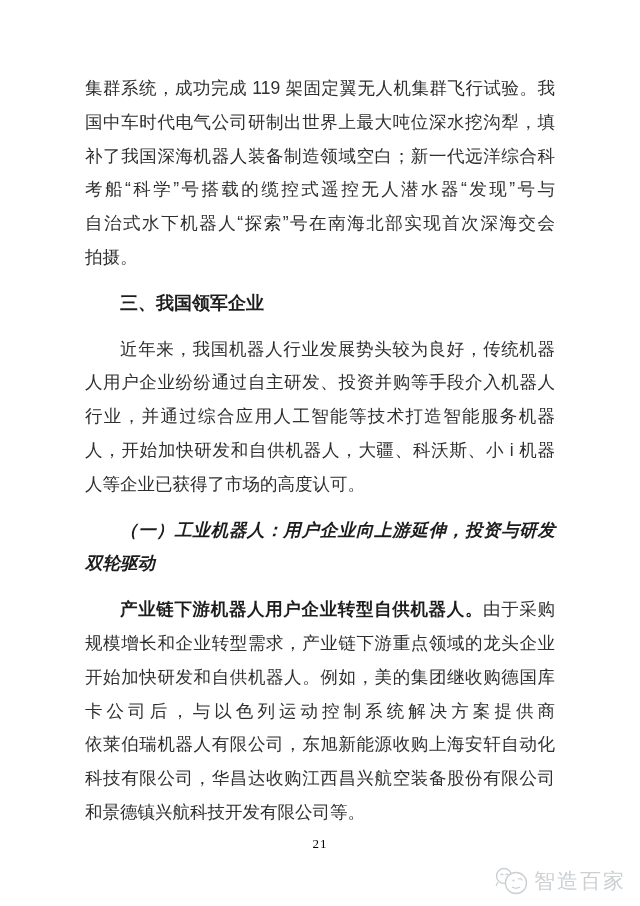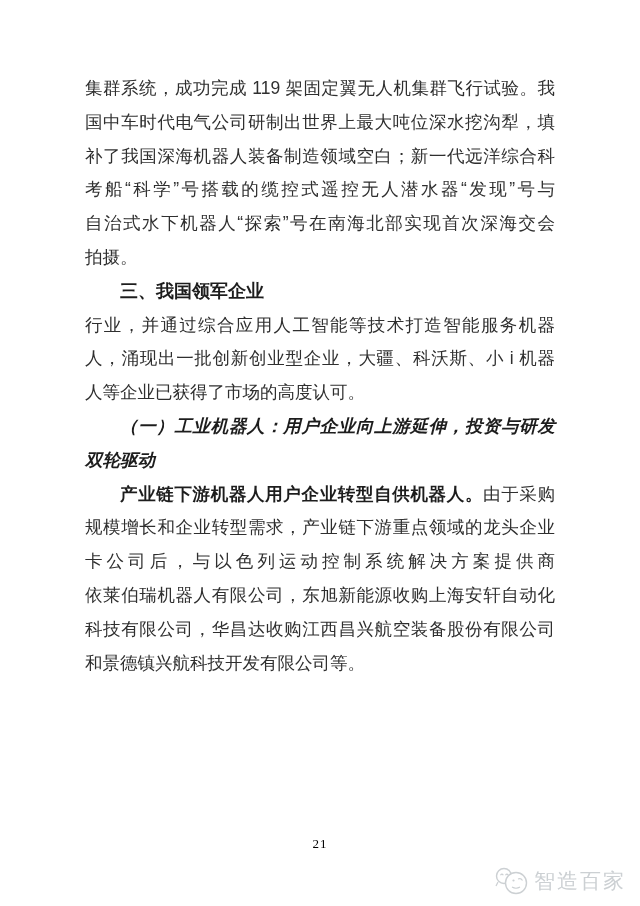--- a/index.html
+++ b/index.html
@@ -27,20 +27,21 @@
   .line {
     text-align: justify;
     text-align-last: justify;
     white-space: normal;
   }
   .line.last {
     text-align-last: left;
   }
   .line.indent {
     text-indent: 35px;
+    margin-top: 12px;
   }
   .line.body { font-family: Liberation Sans, sans-serif; }
   .line.h1 {
     font-family: "Liberation Sans", "DejaVu Sans", sans-serif;
     font-weight: 700;
     color: #1d1d1d;
     font-size: 18px;
   }
   .line.h2 {
     font-weight: 700;
@@ -84,27 +85,30 @@
 <div class="page">
 
   <div class="doc" id="doc-body" style="color: rgb(47, 47, 47);">
       <div class="line body">集群系统，成功完成 119 架固定翼无人机集群飞行试验。我</div>
       <div class="line body">国中车时代电气公司研制出世界上最大吨位深水挖沟犁，填</div>
       <div class="line body">补了我国深海机器人装备制造领域空白；新一代远洋综合科</div>
       <div class="line body">考船“科学”号搭载的缆控式遥控无人潜水器“发现”号与</div>
       <div class="line body">自治式水下机器人“探索”号在南海北部实现首次深海交会</div>
       <div class="line body last">拍摄。</div>
       <div class="line h1 last indent">三、我国领军企业</div>
+      <div class="line body indent">近年来，我国机器人行业发展势头较为良好，传统机器</div>
+      <div class="line body">人用户企业纷纷通过自主研发、投资并购等手段介入机器人</div>
       <div class="line body">行业，并通过综合应用人工智能等技术打造智能服务机器</div>
-      <div class="line body">人，涌现出一批创新创业型企业，大疆、科沃斯、小 i 机器</div>
+      <div class="line body">人，开始加快研发和自供机器人，大疆、科沃斯、小 i 机器</div>
       <div class="line body last">人等企业已获得了市场的高度认可。</div>
       <div class="line h2 indent">（一）工业机器人：用户企业向上游延伸，投资与研发</div>
       <div class="line h2 last">双轮驱动</div>
       <div class="line body indent"><span class="seg bold">产业链下游机器人用户企业转型自供机器人。</span><span class="seg">由于采购</span></div>
       <div class="line body">规模增长和企业转型需求，产业链下游重点领域的龙头企业</div>
+      <div class="line body">开始加快研发和自供机器人。例如，美的集团继收购德国库</div>
       <div class="line body">卡公司后，与以色列运动控制系统解决方案提供商</div>
       <div class="line body">依莱伯瑞机器人有限公司，东旭新能源收购上海安轩自动化</div>
       <div class="line body">科技有限公司，华昌达收购江西昌兴航空装备股份有限公司</div>
       <div class="line body last">和景德镇兴航科技开发有限公司等。</div>
     </div>
 
   <div class="page-num">21</div>
 
   <div class="watermark">
     <span class="wm-icon">

